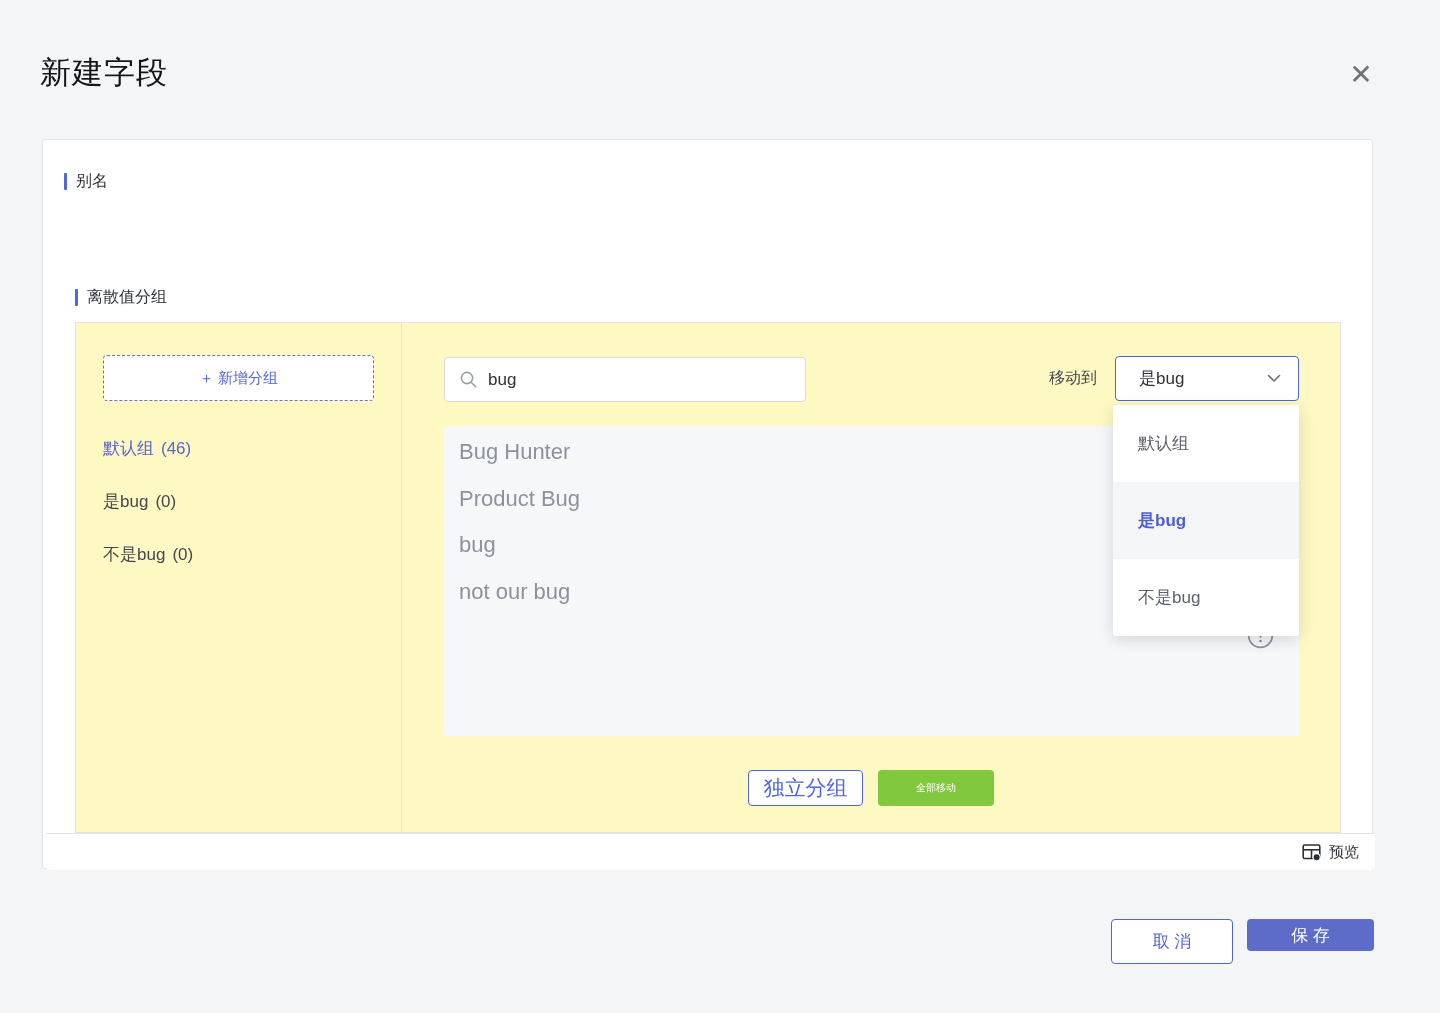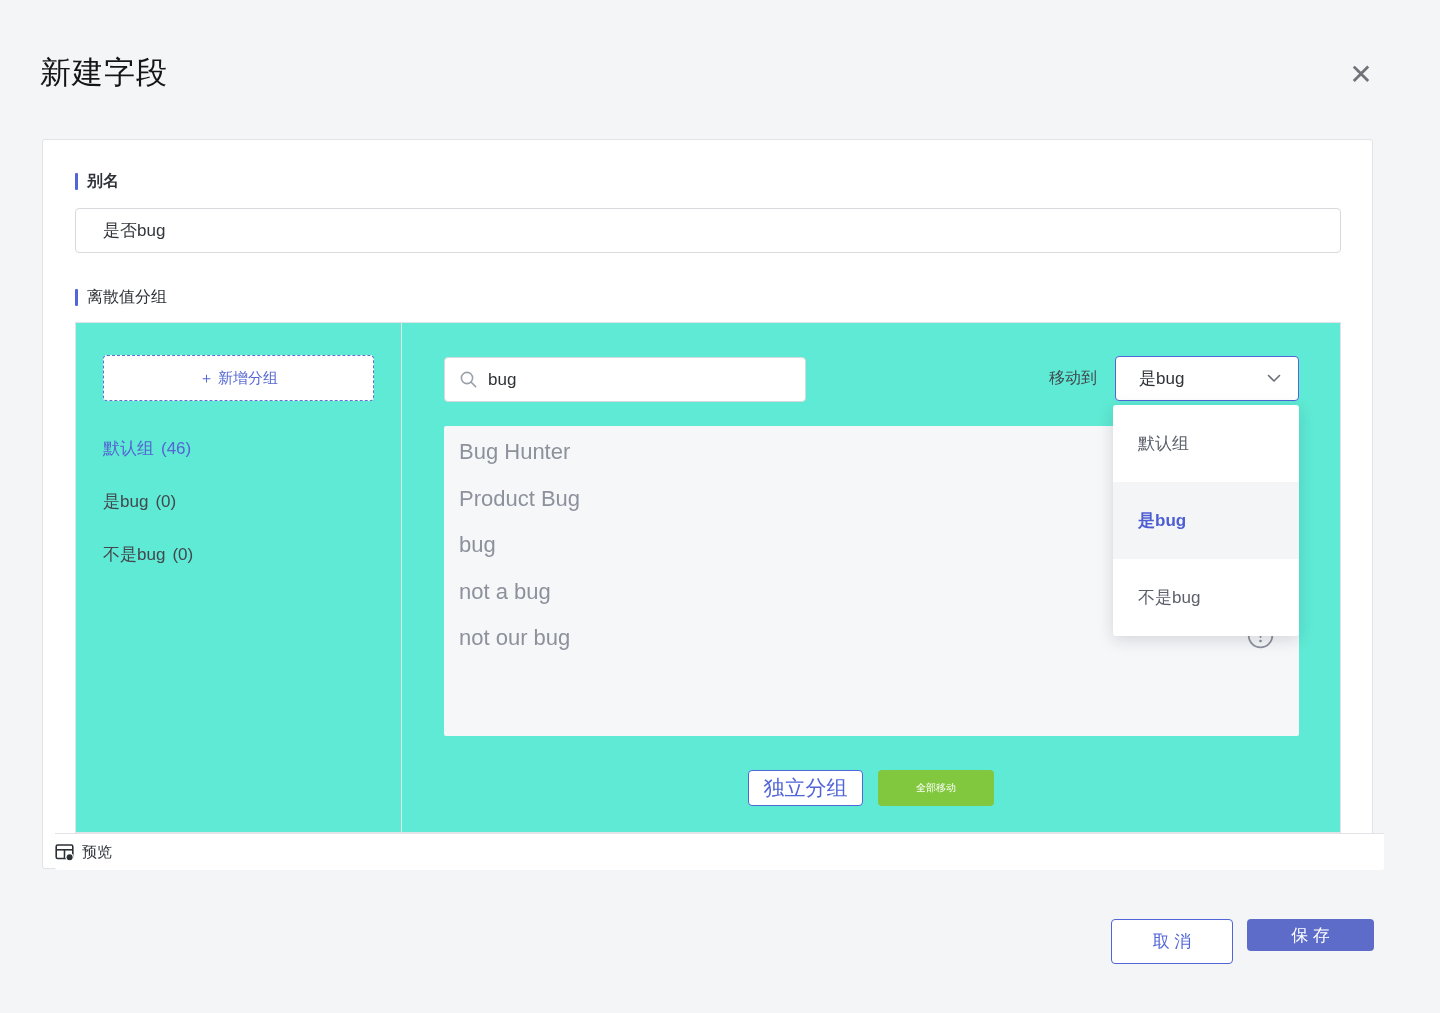--- a/index.html
+++ b/index.html
@@ -7,26 +7,26 @@
   body { font-family:"Liberation Sans","DejaVu Sans",sans-serif; }
   .screen { position:relative; width:1440px; height:1013px; background:#f4f5f6; overflow:hidden; }
 
   .dialog-title { position:absolute; left:40px; top:52px; font-size:31px; font-weight:400; color:#141519; letter-spacing:1px; }
   .close-btn { position:absolute; left:1342px; top:55px; width:38px; height:38px; display:flex; align-items:center; justify-content:center; font-size:28px; color:#707379; font-weight:300; cursor:pointer; }
 
   .card { position:absolute; left:42px; top:139px; width:1331px; height:730px; background:#ffffff; border:1px solid #e2e3e6; border-radius:3px; }
 
   .sec-label { position:absolute; display:flex; align-items:center; gap:9px; font-size:16px; color:#2e3238; }
   .sec-bar { width:3px; height:17px; background:#5066d9; border-radius:1px; }
-  .sec-alias { left:32px; top:31px;font-weight:bold; }
+  .sec-alias { left:21px; top:31px; }
   .sec-group { left:32px; top:147px;font-family:Liberation Serif, serif; }
 
   .alias-input { position:absolute; left:32px; top:68px; width:1266px; height:45px; border:1px solid #d7d9dd; border-radius:4px; background:#fff; padding-left:27px; font-size:17px; color:#33363c; font-family:inherit; outline:none; }
 
-  .groupbox { position:absolute; left:32px; top:182px; width:1266px; height:511px; border:1px solid #e2e3e6; background:#5eead4;padding-left:33px; }
+  .groupbox { position:absolute; left:32px; top:182px; width:1266px; height:511px; border:1px solid #e2e3e6; background:#fef9c3;padding-left:33px; }
   .gb-divider { position:absolute; left:325px; top:0; bottom:0; width:1px; background:#e2e3e6; }
 
   .add-group { position:absolute; left:27px; top:32px; width:271px; height:46px; border:1px dashed #5e72d6; border-radius:4px; background:#fff; color:#5467d2; font-size:15px; display:flex; align-items:center; justify-content:center; cursor:pointer; }
 
   .group-list { position:absolute; left:27px; top:113px; width:270px; display:flex; flex-direction:column; gap:28px; }
   .group-item { display:flex; gap:7px; font-size:17px; color:#43474e; cursor:pointer; line-height:25px; }
   .group-item.is-selected { color:#5565d2; }
 
   .search-box { position:absolute; left:368px; top:34px; width:362px; height:45px; border:1px solid #d7d9dd; border-radius:4px; background:#fff; display:flex; align-items:center; padding-left:14px; gap:10px; }
   .search-box input { border:none; outline:none; flex:1; font-size:17px; color:#2f3338; font-family:inherit; background:transparent; }
@@ -35,21 +35,21 @@
   .move-select { position:absolute; left:1039px; top:33px; width:184px; height:45px; border:1.5px solid #5165d8; border-radius:4px; background:#fff; display:flex; align-items:center; justify-content:space-between; padding:0 17px 0 23px; font-size:17px; color:#2f3338; cursor:pointer; }
 
   .list-panel { position:absolute; left:368px; top:103px; width:855px; height:310px; background:#f6f7f9; border-radius:2px; padding-top:3px; z-index:1; }
   .list-row { height:46.5px; display:flex; align-items:center; padding-left:15px; font-size:22px; color:#8c919c; cursor:pointer; }
 
   .info-icon { position:absolute; left:1171px; top:299px; width:27px; height:27px; z-index:2; cursor:pointer; }
 
   .action-standalone { position:absolute; left:672px; top:447px; width:115px; height:36px; background:#fff; border:1px solid #5165d8; border-radius:4px; color:#5165d8; font-size:21px; display:flex; align-items:center; justify-content:center; cursor:pointer; }
   .action-moveall { position:absolute; left:802px; top:447px; width:116px; height:36px; background:#82c83e; border:none; border-radius:4px; color:#ffffff; font-size:10px; display:flex; align-items:center; justify-content:center; cursor:pointer; }
 
-  .card-footer { position:absolute; left:12px; top:693px; width:100%; height:37px; border-top:1px solid #e2e3e6; display:flex; align-items:center; justify-content:flex-start; padding-right:16px; background:#fff; border-radius:0 0 3px 3px; }
+  .card-footer { position:absolute; left:3px; top:693px; width:100%; height:37px; border-top:1px solid #e2e3e6; display:flex; align-items:center; justify-content:flex-end; padding-right:16px; background:#fff; border-radius:0 0 3px 3px; }
   .preview-btn { display:flex; align-items:center; gap:7px; font-size:15px; color:#2e3238; cursor:pointer; }
 
   .dropdown-menu { position:absolute; left:1113px; top:405px; width:186px; height:231px; background:#ffffff; border-radius:3px; box-shadow:0 4px 16px rgba(20,25,50,0.15); z-index:20; display:flex; flex-direction:column; overflow:hidden; }
   .dd-option { flex:1; display:flex; align-items:center; padding-left:25px; font-size:17px; color:#5b606a; cursor:pointer; }
   .dd-option.is-selected { background:#f4f5f7; color:#4c5ed1; font-weight:700; }
 
   .btn-cancel { position:absolute; left:1111px; top:919px; width:122px; height:45px; background:#fff; border:1px solid #5165d8; border-radius:4px; color:#5165d8; font-size:17px; display:flex; align-items:center; justify-content:center; cursor:pointer; }
   .btn-save { position:absolute; left:1247px; top:919px; width:127px; height:32px; background:#5d6cc9; border:none; border-radius:4px; color:#ffffff; font-size:17px; display:flex; align-items:center; justify-content:center; cursor:pointer; }
 </style>
 </head>
@@ -59,21 +59,20 @@
 
   <div class="dialog-title">新建字段</div>
   <div class="close-btn">✕</div>
 
   <div class="card">
 
     <div class="sec-label sec-alias">
       <span class="sec-bar"></span>
       <span>别名</span>
     </div>
-    <input class="alias-input" type="text" value="是否bug" style="">
 
     <div class="sec-label sec-group">
       <span class="sec-bar"></span>
       <span>离散值分组</span>
     </div>
 
     <div class="groupbox">
       <div class="gb-divider"></div>
 
       <button class="add-group">＋ 新增分组</button>
@@ -107,21 +106,20 @@
         <span>是bug</span>
         <svg width="14" height="9" viewBox="0 0 14 9" fill="none">
           <polyline points="1.5,1.5 7,7 12.5,1.5" stroke="#6a6f78" stroke-width="1.6" stroke-linecap="round" stroke-linejoin="round"></polyline>
         </svg>
       </div>
 
       <div class="list-panel">
         <div class="list-row">Bug Hunter</div>
         <div class="list-row">Product Bug</div>
         <div class="list-row">bug</div>
-        <div class="list-row">not a bug</div>
         <div class="list-row">not our bug</div>
       </div>
 
       <svg class="info-icon" viewBox="0 0 27 27" fill="none">
         <circle cx="13.5" cy="13.5" r="11.8" stroke="#8c919c" stroke-width="1.8"></circle>
         <line x1="13.5" y1="8" x2="13.5" y2="15" stroke="#8c919c" stroke-width="1.8" stroke-linecap="round"></line>
         <circle cx="13.5" cy="19" r="1.3" fill="#8c919c"></circle>
       </svg>
 
       <button class="action-standalone">独立分组</button>

